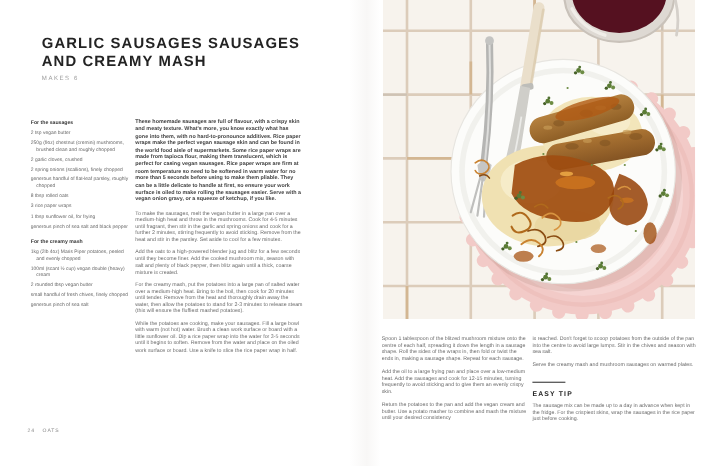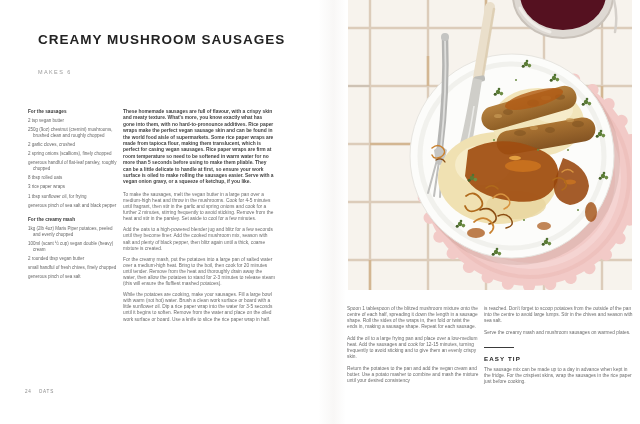--- a/index.html
+++ b/index.html
@@ -38,21 +38,22 @@
 
   .tip-rule{width:30px;height:0;border-top:1px solid #3a3a3a;margin:11px 0 7px 0;}
   .tip-head{font-size:6.2px;font-weight:700;letter-spacing:1.1px;color:#232323;margin:0 0 5px 0;}
 </style>
 </head>
 <body>
 
 <div class="spread">
 
   <div class="title">
-    <div>CREAMY MUSHROOM SAUSAGES</div>
+    <div>GARLIC SAUSAGES SAUSAGES</div>
+    <div>AND CREAMY MASH</div>
   </div>
   <div class="makes">MAKES 6</div>
 
   <div class="ing-col">
     <p class="ing-head">For the sausages</p>
     <p class="ing-item">2 tsp vegan butter</p>
     <p class="ing-item">250g (9oz) chestnut (cremini) mushrooms, brushed clean and roughly chopped</p>
     <p class="ing-item">2 garlic cloves, crushed</p>
     <p class="ing-item">2 spring onions (scallions), finely chopped</p>
     <p class="ing-item">generous handful of flat-leaf parsley, roughly chopped</p>

